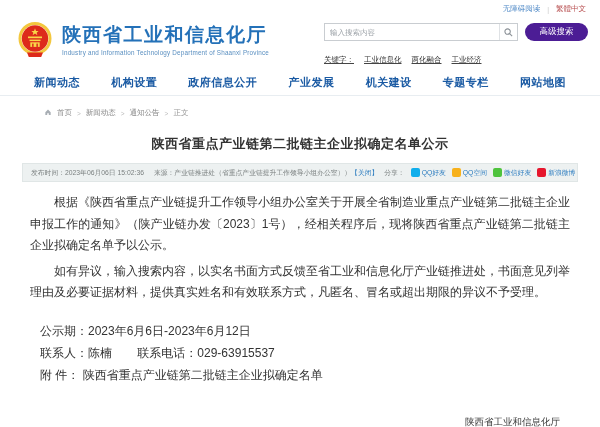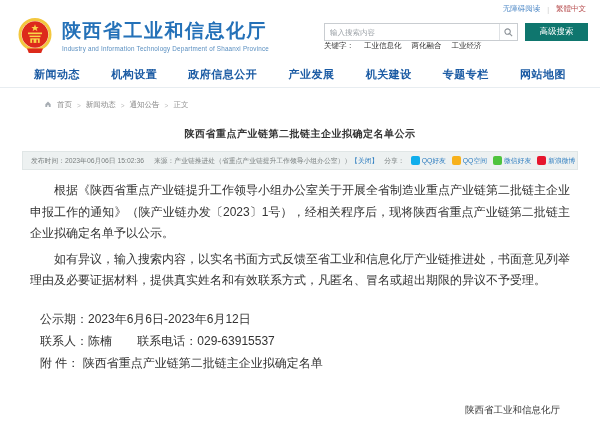--- a/index.html
+++ b/index.html
@@ -23,38 +23,38 @@
   .search-area { width:264px; padding-top:7px; }
   .search-row { display:flex; gap:7px; height:18px; }
   .search-box { flex:1; border:1px solid #c9cdd1; background:#fff; display:flex; align-items:stretch; }
   .search-box input { border:none; outline:none; flex:1; font-size:7.5px; padding:0 5px; color:#333;
     font-family:inherit; min-width:0; }
   .search-box input::placeholder { color:#9aa0a6; }
   .search-icon-btn { width:18px; border-left:1px solid #dfe2e5; display:flex; align-items:center;
     justify-content:center; cursor:pointer; }
   .adv-btn { width:63px; background:#2471b8; color:#fff; border:none; font-size:8.5px;
     cursor:pointer; font-family:inherit; }
-  .keywords { margin-top:0; display:flex; gap:10px; font-size:7.5px; color:#444; }
+  .keywords { margin-top:14px; display:flex; gap:10px; font-size:7.5px; color:#444;text-decoration:underline; }
   .keywords a { color:#333; text-decoration:none; cursor:pointer; }
   .kw-label { color:#333; }
 
   
   .nav { height:27px; display:flex; align-items:center; justify-content:space-between;
     padding:0 34px; border-bottom:1px solid #e8edf1; }
   .nav-item { font-size:11px; font-weight:bold; color:#1a5aa3; text-decoration:none; cursor:pointer;
     letter-spacing:0.5px; }
 
   
   .breadcrumb { display:flex; align-items:center; gap:5px; padding:12px 0 0 44px;
     font-size:7.5px; color:#999; }
   .breadcrumb a { color:#888; text-decoration:none; cursor:pointer; }
   .crumb-sep { color:#bbb; font-size:6.5px; }
 
   
-  .article-title { text-align:center; font-size:10px; font-weight:bold; color:#333;
+  .article-title { text-align:center; font-size:13px; font-weight:bold; color:#333;
     margin-top:17px; letter-spacing:0.5px; }
 
   .meta-bar { margin:10px 22px 0; background:#edf1f1; border:1px solid #e0e6e6; height:19px;
     display:flex; align-items:center; justify-content:space-between; padding:0 8px;
     font-size:6.8px; color:#7b8080; white-space:nowrap; }
   .meta-left { display:flex; gap:10px; }
   .meta-right { display:flex; align-items:center; gap:6px; }
   .close-btn { color:#2d7dc0; text-decoration:none; cursor:pointer; }
   .share-item { display:flex; align-items:center; gap:2px; cursor:pointer; }
   .share-ico { width:9px; height:9px; border-radius:2px; display:inline-block; }
@@ -106,21 +106,21 @@
     <div class="search-row">
       <div class="search-box">
         <input type="text" placeholder="输入搜索内容" style="">
         <span class="search-icon-btn">
           <svg width="9" height="9" viewBox="0 0 10 10">
             <circle cx="4" cy="4" r="3" fill="none" stroke="#8a9096" stroke-width="1.2"></circle>
             <line x1="6.3" y1="6.3" x2="9" y2="9" stroke="#8a9096" stroke-width="1.2"></line>
           </svg>
         </span>
       </div>
-      <button class="adv-btn" style="background: #0f766e;">高级搜索</button>
+      <button class="adv-btn" style="background: #4c1d95; border-radius: 9px;">高级搜索</button>
     </div>
     <div class="keywords">
       <span class="kw-label">关键字：</span>
       <a>工业信息化</a>
       <a>两化融合</a>
       <a>工业经济</a>
     </div>
   </div>
 </div>
 

